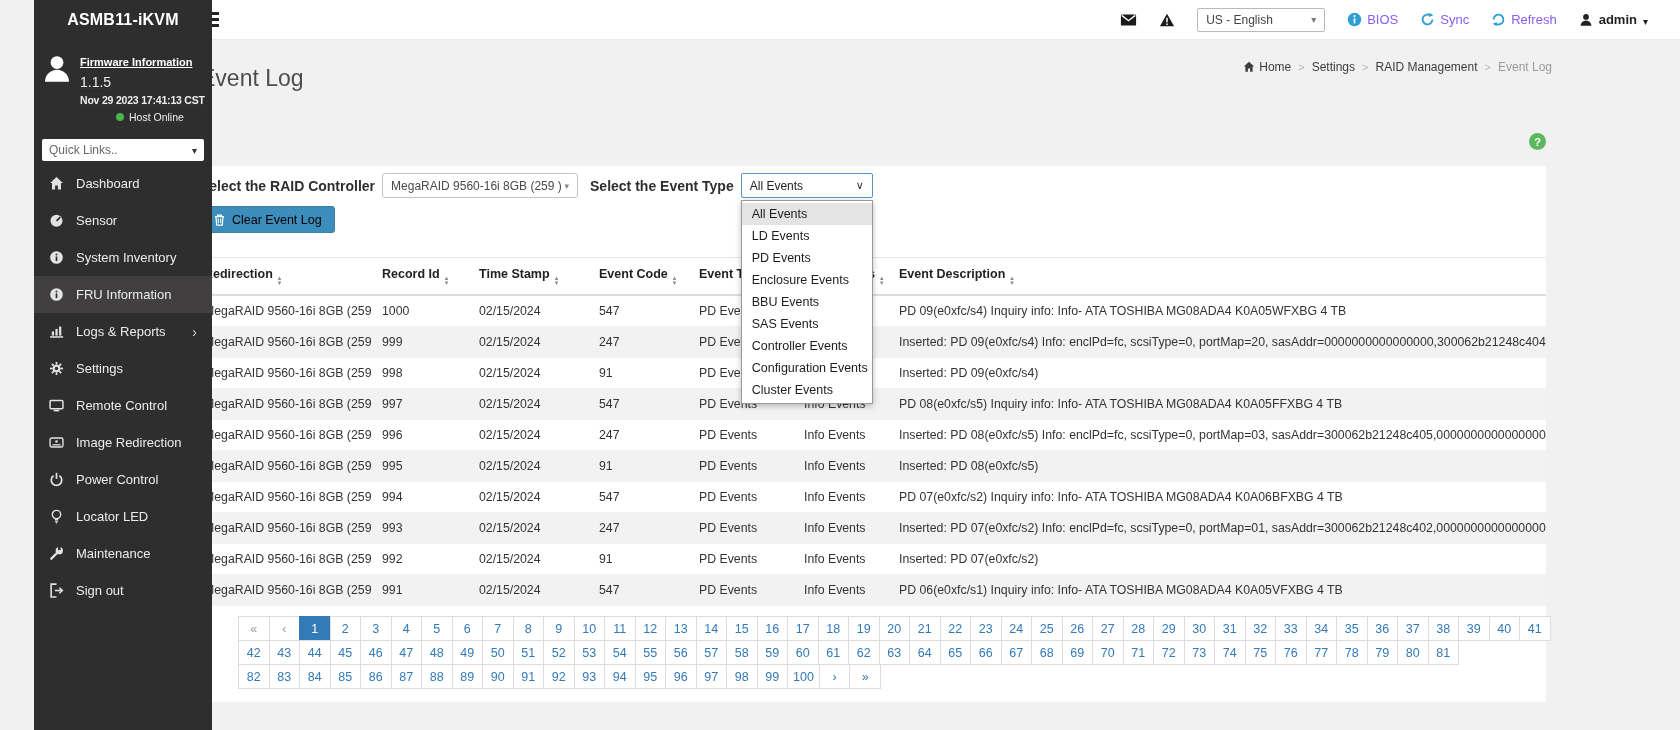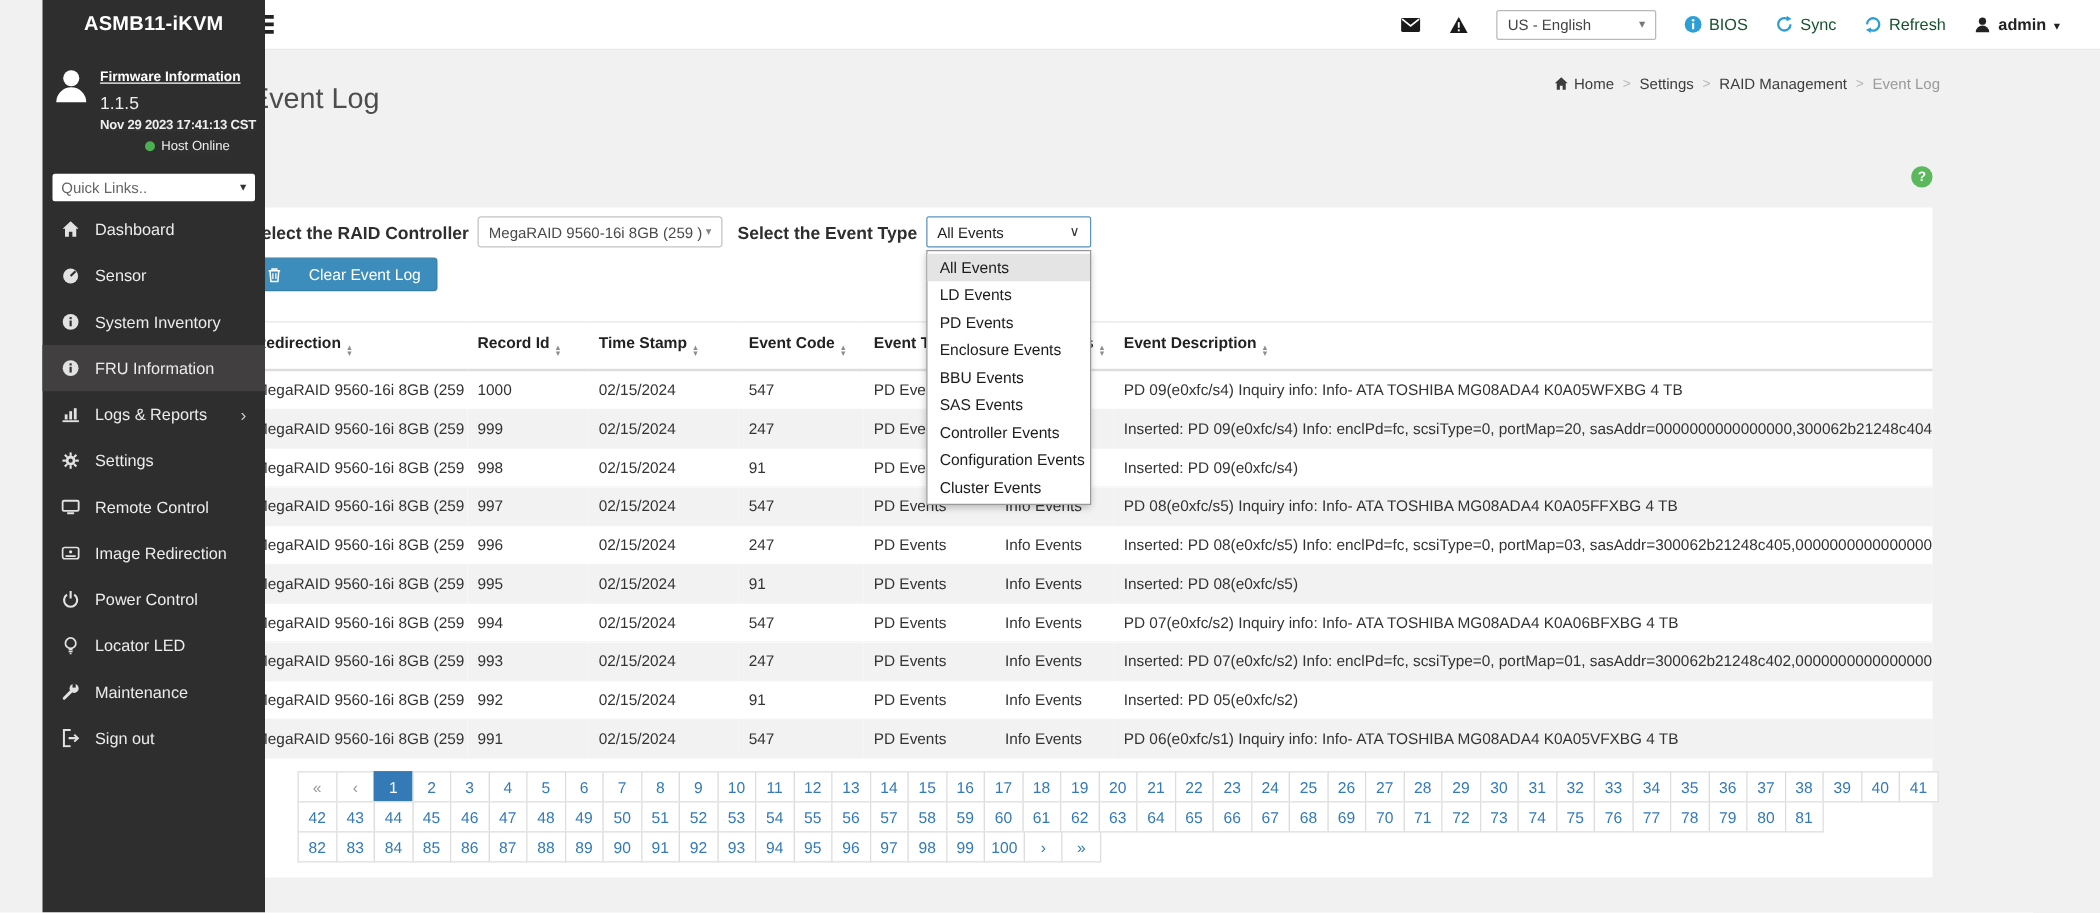--- a/index.html
+++ b/index.html
@@ -28,21 +28,21 @@
   .menu-item .chev { margin-left:auto; color:#cfcfcf; font-size:14px; line-height:1; }
 
   
   .topbar { position:absolute; left:178px; top:0; right:0; height:40px; background:#fff; border-bottom:1px solid #e9e9e9; display:flex; align-items:center; z-index:30; }
   .hamburger { margin-left:22px; cursor:pointer; }
   .hamburger i { display:block; width:19px; height:3px; background:#222; margin:3px 0; }
   .topbar-right { margin-left:auto; display:flex; align-items:center; gap:22px; padding-right:32px; }
   .tb-icon { color:#1a1a1a; cursor:pointer; }
   .lang-select { width:128px; height:24px; border:1px solid #b9b9b9; border-radius:2px; display:flex; align-items:center; justify-content:space-between; padding:0 8px; font-size:12px; color:#444; cursor:pointer; }
   .lang-select .caret { color:#777; font-size:10px; }
-  .tb-action { display:flex; align-items:center; gap:5px; font-size:13px; color:#14532d; cursor:pointer; }
+  .tb-action { display:flex; align-items:center; gap:5px; font-size:13px; color:#8b5cf6; cursor:pointer; }
   .admin { display:flex; align-items:flex-end; gap:6px; font-size:13px; font-weight:bold; color:#222; cursor:pointer; }
   .admin .caret { font-size:10px; color:#222; }
 
   
   .content { position:absolute; left:178px; top:40px; right:0; bottom:0; background:#f1f1f1; }
   .page-title { position:absolute; left:18px; top:24px; font-size:23px; font-weight:400; color:#4d4d4d; display:flex; align-items:center; }
   .text-caret { width:1px; height:29px; background:#333; margin-right:3px; }
   .breadcrumb { position:absolute; top:20px; right:128px; display:flex; align-items:center; gap:7px; font-size:12px; }
   .bc-item { display:flex; align-items:center; gap:4px; color:#3c3c3c; cursor:pointer; }
   .bc-home { color:#3c3c3c; }
@@ -56,21 +56,21 @@
   .sel { height:25px; border:1px solid #c3c3c3; border-radius:3px; background:#fff; display:flex; align-items:center; justify-content:space-between; padding:0 8px; font-size:12px; color:#4a4a4a; cursor:pointer; }
   .sel-raid { width:196px; margin-right:12px; }
   .sel .caret { color:#888; font-size:9px; }
   .et-wrap { position:relative; }
   .sel-event { width:132px; border:1px solid #5b94c1; border-radius:2px; color:#222; }
   .sel-event .caret { color:#333; font-size:11px; }
   .dropdown { position:absolute; left:0; top:27px; width:132px; background:#fff; border:1px solid #999; box-shadow:0 2px 6px rgba(0,0,0,.25); z-index:60; padding:2px 0; }
   .dd-item { padding:4px 10px; font-size:12.5px; color:#1c1c1c; white-space:nowrap; cursor:pointer; }
   .dd-item.selected { background:#e4e4e4; }
 
-  .btn-clear { margin:8px 0 0 4px; height:27px; display:inline-flex; align-items:center; gap:21px; padding:0 12px; background:#3c8dbc; border:1px solid #367fa9; border-radius:3px; color:#ffffff; font-size:12.5px; font-family:inherit; cursor:pointer; }
+  .btn-clear { margin:8px 0 0 4px; height:27px; display:inline-flex; align-items:center; gap:6px; padding:0 12px; background:#3c8dbc; border:1px solid #367fa9; border-radius:3px; color:#000000; font-size:12.5px; font-family:inherit; cursor:pointer; }
 
   
   table.events { width:100%; border-collapse:collapse; table-layout:fixed; margin-top:24px; }
   table.events th { text-align:left; font-size:12.5px; font-weight:bold; color:#222; padding:9px 8px; border-top:1px solid #e6e6e6; border-bottom:2px solid #ddd; white-space:nowrap; overflow:hidden; cursor:pointer; }
   table.events td { font-size:12.3px; color:#333; padding:8px; white-space:nowrap; overflow:hidden; border-bottom:1px solid #f3f3f3; }
   table.events tbody tr:nth-child(even) td { background:#f2f2f2; }
   .sort { display:inline-flex; flex-direction:column; margin-left:5px; vertical-align:-2px; }
   .sort span { font-size:7px; line-height:4.5px; color:#8d8d8d; }
 
   
@@ -490,21 +490,21 @@
             <td>Info Events</td>
             <td>Inserted: PD 07(e0xfc/s2) Info: enclPd=fc, scsiType=0, portMap=01, sasAddr=300062b21248c402,0000000000000000</td>
           </tr>
           <tr>
             <td>MegaRAID 9560-16i 8GB (259 )</td>
             <td>992</td>
             <td>02/15/2024</td>
             <td>91</td>
             <td>PD Events</td>
             <td>Info Events</td>
-            <td>Inserted: PD 05(e0xfc/s2)</td>
+            <td>Inserted: PD 07(e0xfc/s2)</td>
           </tr>
           <tr>
             <td>MegaRAID 9560-16i 8GB (259 )</td>
             <td>991</td>
             <td>02/15/2024</td>
             <td>547</td>
             <td>PD Events</td>
             <td>Info Events</td>
             <td>PD 06(e0xfc/s1) Inquiry info: Info- ATA TOSHIBA MG08ADA4 K0A05VFXBG 4 TB</td>
           </tr>

